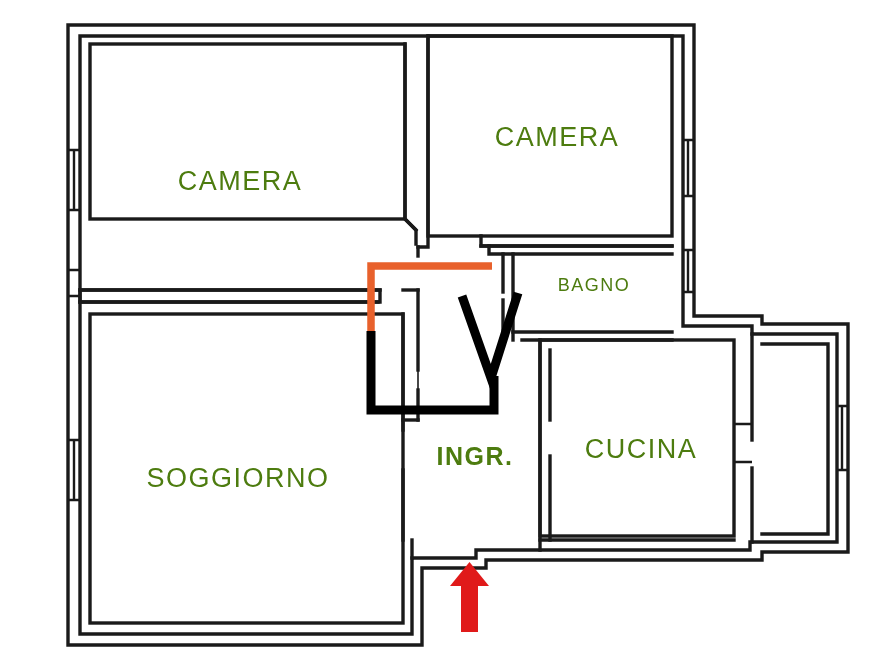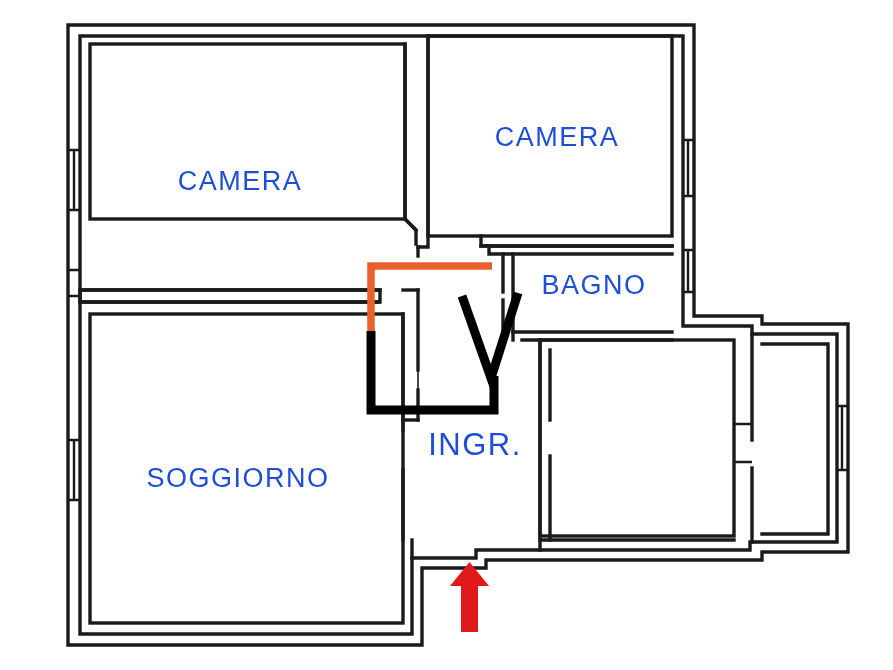--- a/index.html
+++ b/index.html
@@ -19,21 +19,21 @@
   }
   #plan-svg {
     position: absolute;
     left: 0;
     top: 0;
     width: 893px;
     height: 670px;
   }
   .room-label {
     position: absolute;
-    color: #1d4ed8;
+    color: #4d7c0f;
     font-family: "Liberation Sans", sans-serif;
     font-weight: 400;
     letter-spacing: 1.5px;
     white-space: nowrap;
     transform: translate(-50%, -50%);
     user-select: none;
   }
 </style>
 </head>
 <body>
@@ -114,20 +114,21 @@
 
     <path d="M 462 296 L 491 378 L 518 293" fill="none" stroke="#000000" stroke-width="9" stroke-linecap="butt" stroke-linejoin="miter"></path>
 
     <path d="M 461 586 L 461 632 L 478 632 L 478 586 L 489 586 L 469.5 562 L 450 586 Z" fill="#e01a1a" stroke="none"></path>
   </svg>
 
   <div class="room-label" style="left:240px; top:181px; font-size:27px;">CAMERA</div>
 
   <div class="room-label" style="left:557px; top:137px; font-size:27px;">CAMERA</div>
 
-  <div class="room-label" style="left:594px; top:285px; font-size:27px;">BAGNO</div>
+  <div class="room-label" style="left:594px; top:285px; font-size:18px;">BAGNO</div>
 
+  <div class="room-label" style="left:641px; top:449px; font-size:27px;">CUCINA</div>
 
-  <div class="room-label" style="left:475px; top:445px; font-size:31px;">INGR.</div>
+  <div class="room-label" style="left:475px; top:456px; font-size:25px;font-weight:bold;">INGR.</div>
 
   <div class="room-label" style="left:238px; top:478px; font-size:27px;text-align:center;">SOGGIORNO</div>
 
 </div>
 
 </body></html>

